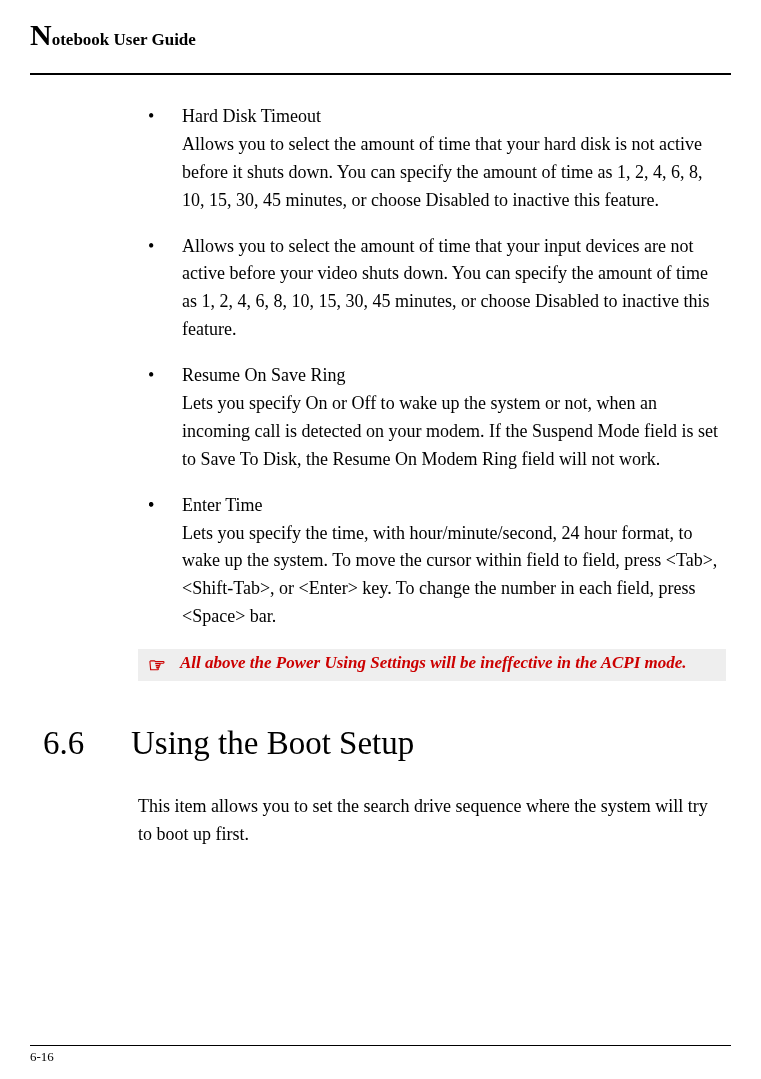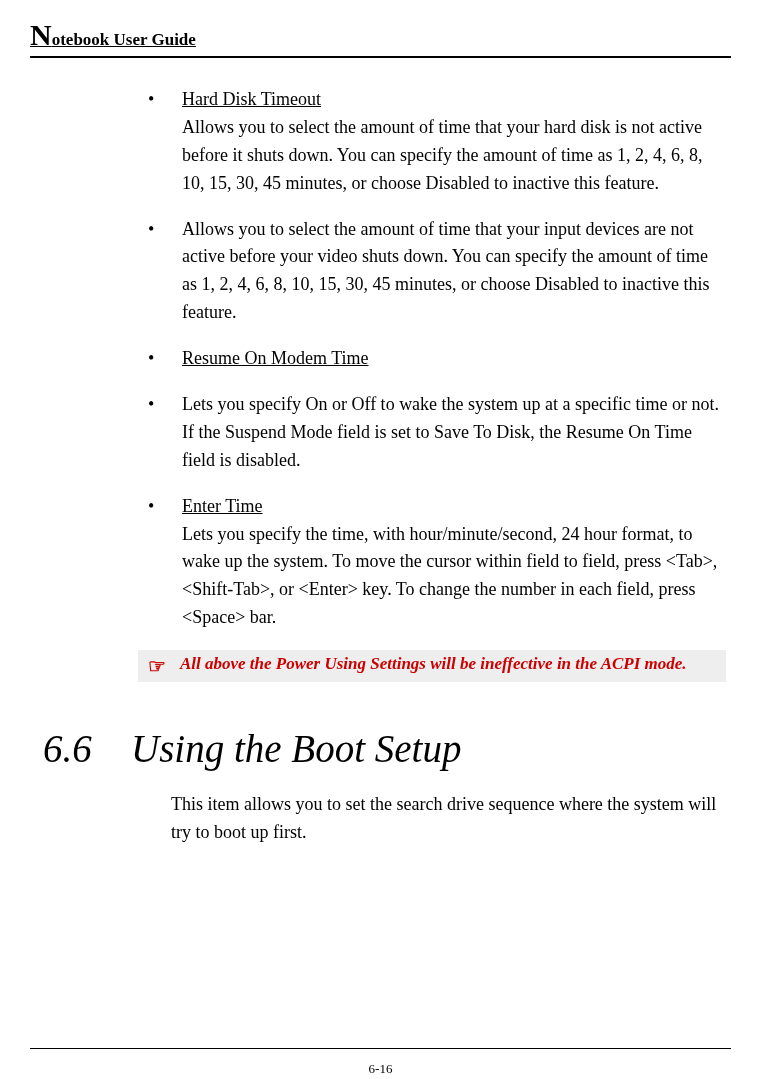--- a/index.html
+++ b/index.html
@@ -15,23 +15,22 @@
   }
   .page {
     padding: 18px 30px 0 30px;
     box-sizing: border-box;
     height: 100%;
     display: flex;
     flex-direction: column;
   }
   .header {
     border-bottom: 2px solid #000;
-    padding-bottom: 4px;
+    padding-bottom: 21px;
     margin-bottom: 28px;
-    text-decoration: underline;
   }
   .header-title {
     font-weight: bold;
     font-size: 17px;
   }
   .header-title .dropcap {
     font-size: 30px;
     font-weight: bold;
   }
   .content {
@@ -53,21 +52,20 @@
   }
   ul.bullets > li::before {
     content: "•";
     position: absolute;
     left: 10px;
     top: 0;
     font-size: 18px;
   }
   .bullet-title {
     display: block;
-    text-decoration: underline;
   }
   .bullet-body {
     display: block;
   }
   .note-box {
     background: #eeeeee;
     color: #cc0000;
     font-style: italic;
     font-weight: bold;
     font-size: 17px;
@@ -78,44 +76,41 @@
     align-items: flex-start;
   }
   .note-icon {
     flex: 0 0 auto;
     font-style: normal;
     font-size: 20px;
     margin-right: 14px;
     margin-left: 2px;
   }
   .section-heading {
-    font-size: 39px;
+    font-size: 33px;
     font-family: Georgia, 'Times New Roman', serif;
     margin-top: 44px;
-    margin-bottom: 20px;
+    margin-bottom: 31px;
     font-weight: normal;
     margin-left: -95px;
-    font-style: italic;
   }
   .section-number {
     display: inline-block;
     width: 88px;
   }
   .section-body {
     font-size: 18px;
     line-height: 1.55;
-    margin-left: 33px;
   }
   .footer {
     border-top: 1.5px solid #000;
-    padding-top: 12px;
+    padding-top: 3px;
     margin-top: auto;
-    margin-bottom: 2px;
+    margin-bottom: 14px;
     font-size: 13px;
-    text-align: center;
   }
 </style>
 </head>
 <body>
 
 <div class="page">
 
   <div class="header">
     <span class="header-title">
       <span class="dropcap">N</span><span>otebook User Guide</span>
@@ -126,24 +121,24 @@
 
     <ul class="bullets">
       <li>
         <span class="bullet-title">Hard Disk Timeout</span>
         <span class="bullet-body">Allows you to select the amount of time that your hard disk is not active before it shuts down. You can specify the amount of time as 1, 2, 4, 6, 8, 10, 15, 30, 45 minutes, or choose Disabled to inactive this feature.</span>
       </li>
       <li>
         <span class="bullet-body">Allows you to select the amount of time that your input devices are not active before your video shuts down. You can specify the amount of time as 1, 2, 4, 6, 8, 10, 15, 30, 45 minutes, or choose Disabled to inactive this feature.</span>
       </li>
       <li>
-        <span class="bullet-title">Resume On Modem Time</span>
+        <span class="bullet-title">Resume On Save Ring</span>
+        <span class="bullet-body">Lets you specify On or Off to wake up the system or not, when an incoming call is detected on your modem. If the Suspend Mode field is set to Save To Disk, the Resume On Modem Ring field will not work.</span>
       </li>
       <li>
-        <span class="bullet-body">Lets you specify On or Off to wake the system up at a specific time or not. If the Suspend Mode field is set to Save To Disk, the Resume On Time field is disabled.</span>
       </li>
       <li>
         <span class="bullet-title">Enter Time</span>
         <span class="bullet-body">Lets you specify the time, with hour/minute/second, 24 hour format, to wake up the system. To move the cursor within field to field, press &lt;Tab&gt;, &lt;Shift-Tab&gt;, or &lt;Enter&gt; key. To change the number in each field, press &lt;Space&gt; bar.</span>
       </li>
     </ul>
 
     <div class="note-box">
       <span class="note-icon">☞</span>
       <span>All above the Power Using Settings will be ineffective in the ACPI mode.</span>

